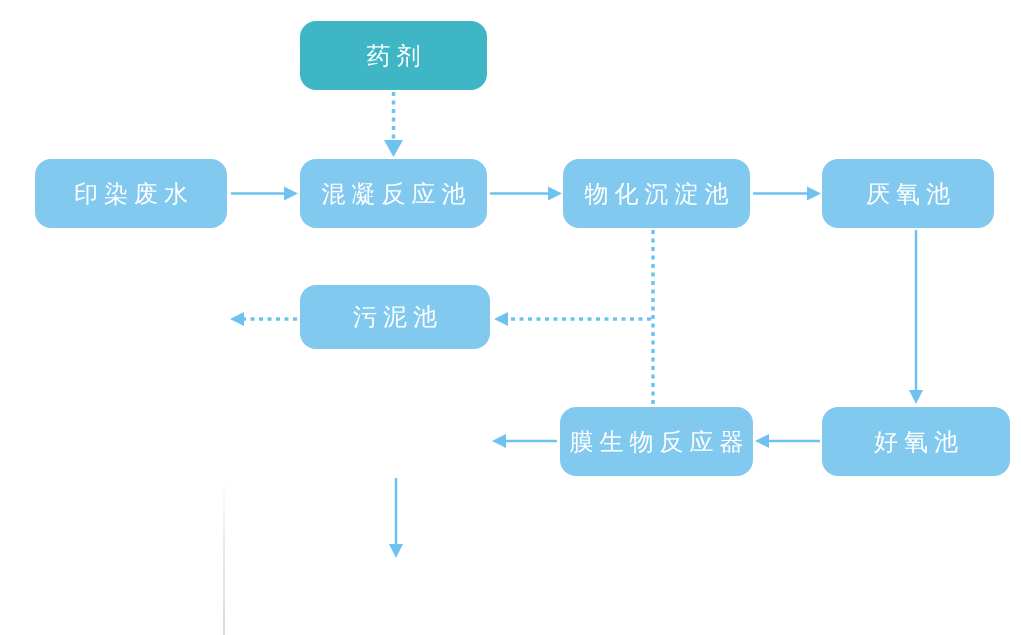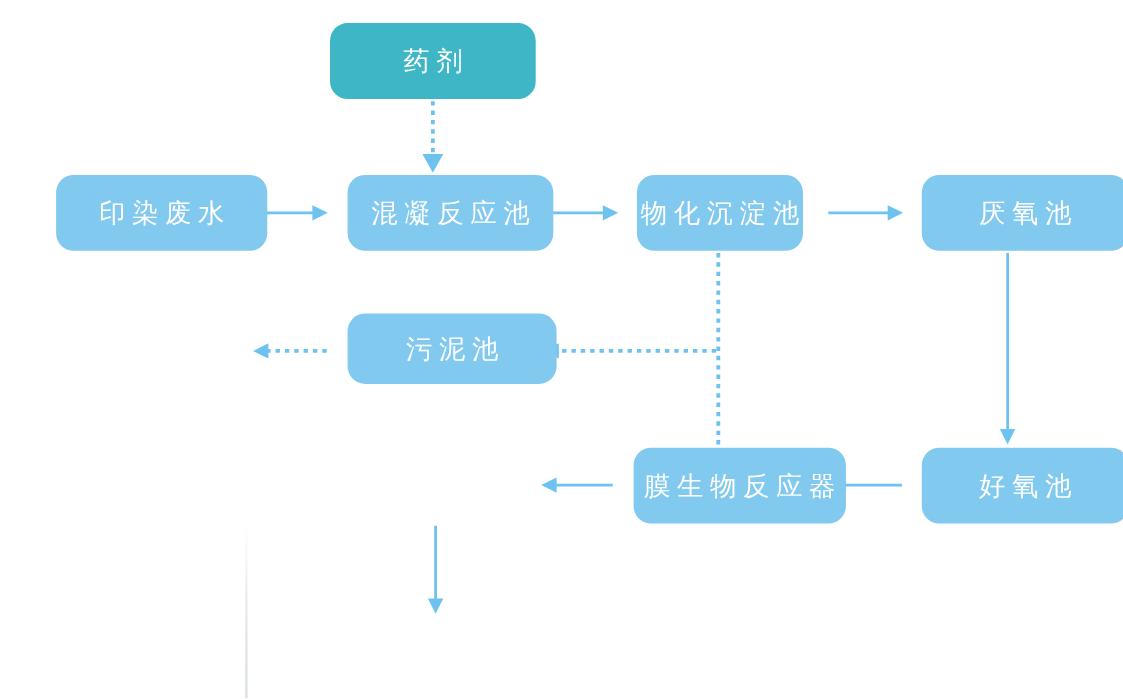--- a/index.html
+++ b/index.html
@@ -13,21 +13,21 @@
   .arrows-layer { position:absolute; left:0; top:0; width:1021px; height:635px; }
   .flow-line { stroke: var(--arrow-blue, #6ec2f0); fill:none; }
   .solid  { stroke-width:2.5; }
   .dashed { stroke-width:3.5; stroke-dasharray:4 4.5; }
   .head   { fill: var(--arrow-blue, #6ec2f0); stroke:none; }
   .node {
     position:absolute;
     border-radius:16px;
     display:flex; align-items:center; justify-content:center;
   }
-  .node.blue { background: var(--node-blue, #82c9f0); margin-left: 16px; }
+  .node.blue { background: var(--node-blue, #82c9f0); }
   .node.teal { background: var(--node-teal, #3fb6c5); }
   .node-label {
     color: var(--label-text, #ffffff);
     font-size:24px;
     font-weight:300;
     letter-spacing:6px;
     padding-left:6px;
     white-space:nowrap;
     user-select:none;
   }
@@ -107,25 +107,25 @@
   </div>
 
   <div class="node blue" style="left:35px;top:159px;width:192px;height:69px">
     <span class="node-label">印染废水</span>
   </div>
 
   <div class="node blue" style="left:300px;top:159px;width:187px;height:69px">
     <span class="node-label">混凝反应池</span>
   </div>
 
-  <div class="node blue" style="left:563px;top:159px;width:151px;height:69px">
+  <div class="node blue" style="left:563px;top:159px;width:187px;height:69px">
     <span class="node-label">物化沉淀池</span>
   </div>
 
-  <div class="node blue" style="left:822px;top:159px;width:188px;height:69px">
+  <div class="node blue" style="left:822px;top:159px;width:172px;height:69px">
     <span class="node-label">厌氧池</span>
   </div>
 
 
   <div class="node blue" style="left:300px;top:285px;width:190px;height:64px">
     <span class="node-label">污泥池</span>
   </div>
 
 
   <div class="node blue" style="left:560px;top:407px;width:193px;height:69px">

